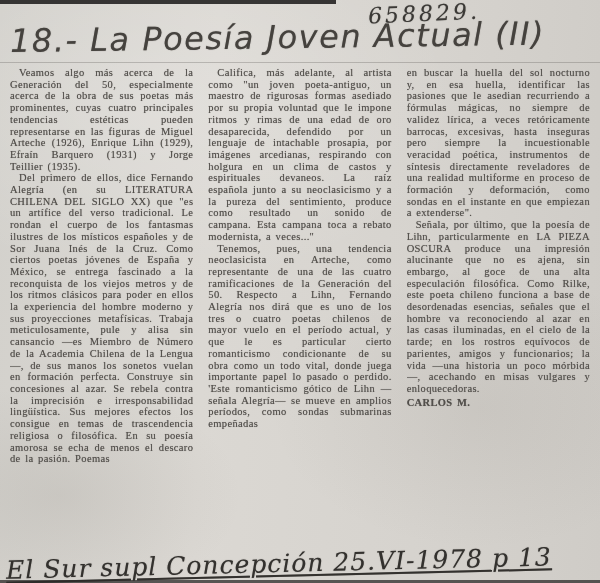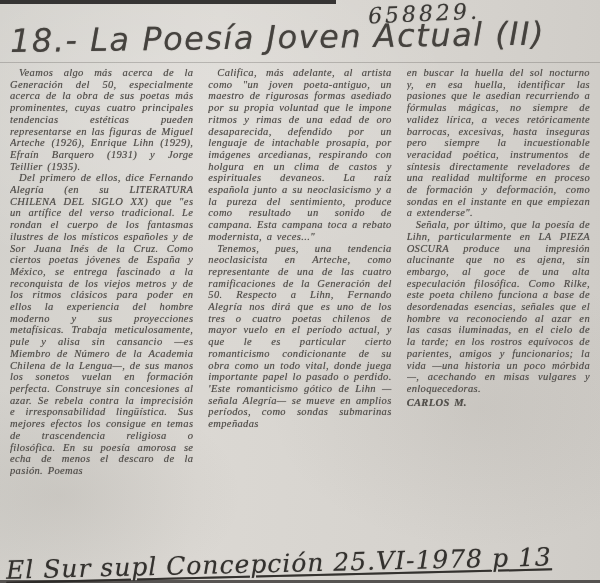--- a/index.html
+++ b/index.html
@@ -44,21 +44,20 @@
     text-shadow:0 0 1px rgba(69,66,62,.55);
   }
   .title-rule{
     position:absolute;top:62px;left:0;width:600px;height:1px;
     background:rgba(90,87,82,.30);
   }
   .cols{
     position:absolute;top:67px;left:10px;width:580px;height:478px;
     display:flex;gap:15px;
     filter:blur(0.25px);
-    font-style:italic;
   }
   .col{flex:1 1 0;overflow:hidden;}
   .col p{
     margin:0;
     text-align:justify;
     font-size:10.5px;line-height:11.7px;
     letter-spacing:0.35px;word-spacing:1.6px;
     color:#524f4b;
     text-shadow:0 0 0.7px rgba(82,79,75,.65);
     hyphens:auto;

